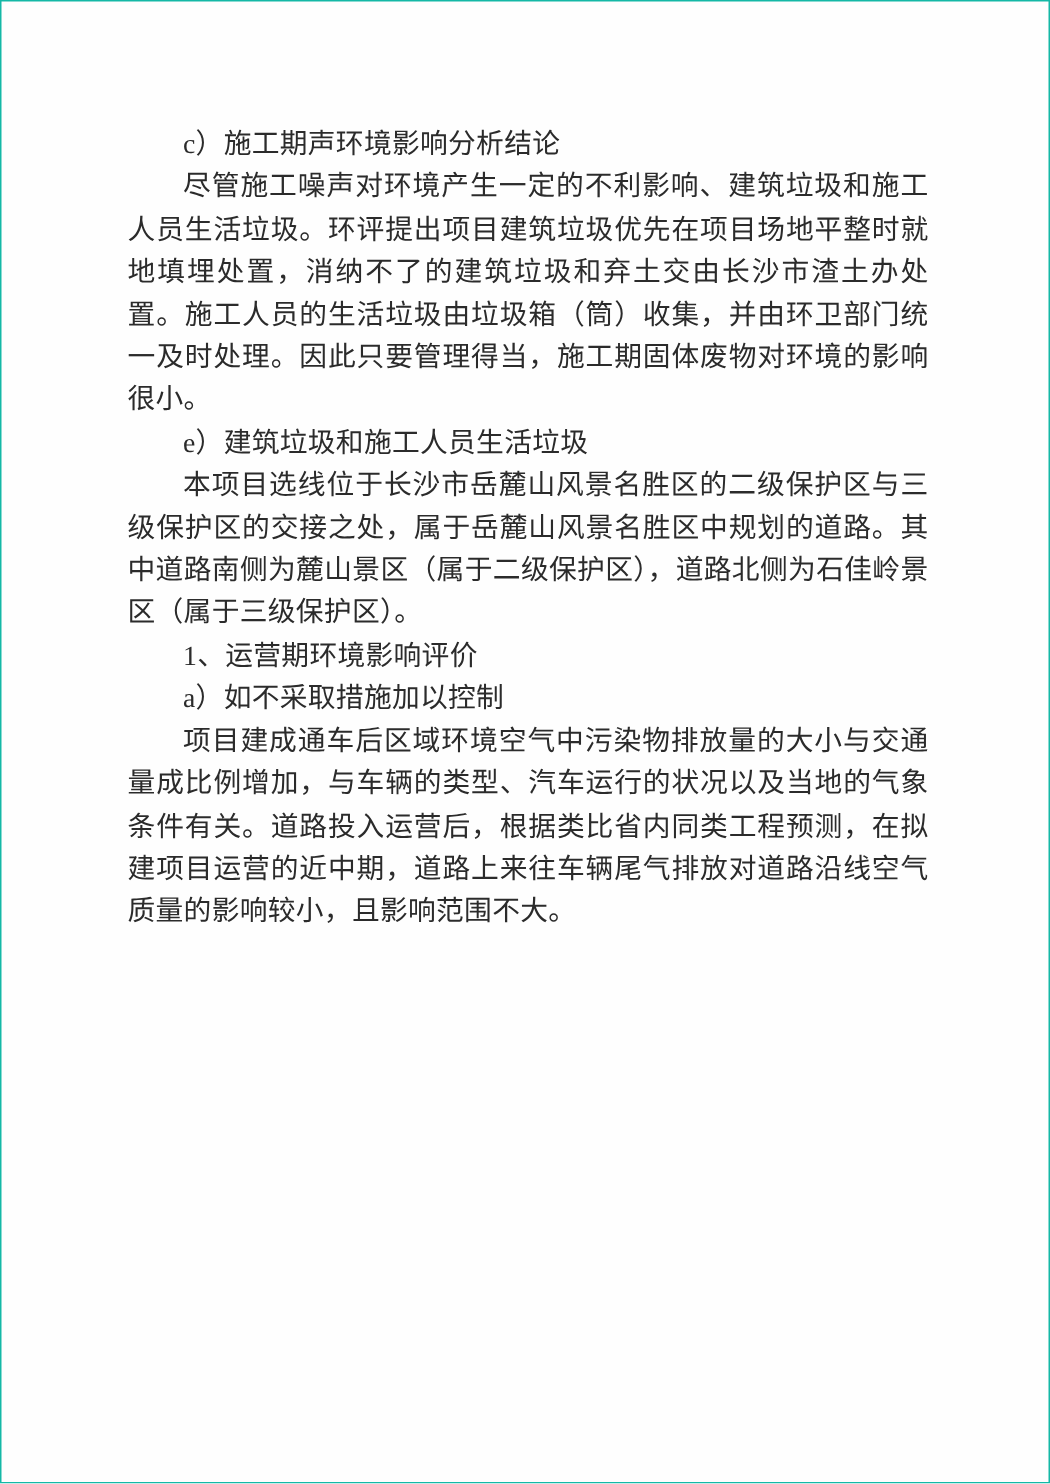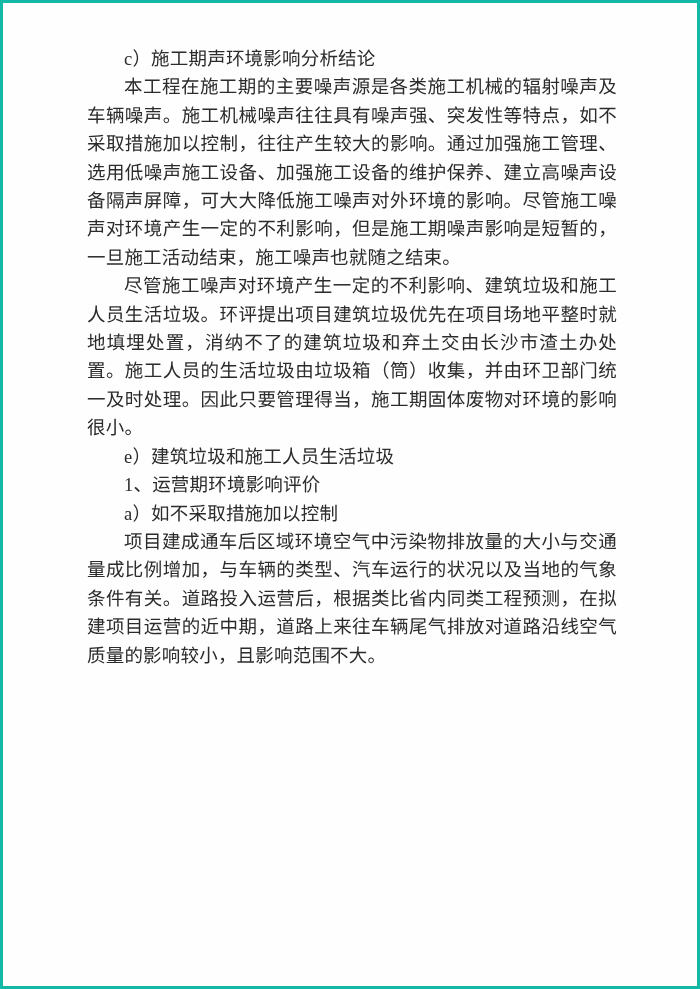--- a/index.html
+++ b/index.html
@@ -6,22 +6,22 @@
     margin: 0;
     padding: 0;
     background: #ffffff;
   }
   .page {
     position: relative;
     width: 700px;
     height: 989px;
     box-sizing: border-box;
     background: #fefefe;
-    border: 3px solid #14b8a6;
-    padding: 42px 80px 0 84px;
+    border: 1px solid #14b8a6;
+    padding: 82px 80px 0 84px;
     overflow: hidden;
     font-family: "Liberation Serif", "DejaVu Serif", serif;
     color: #2b2b2b;
   }
   .doc-body {
     width: 100%;
   }
   .para, .heading {
     margin: 0;
     font-size: 18.5px;
@@ -39,27 +39,27 @@
   }
 </style>
 </head>
 <body>
 
 <div class="page">
   <div class="doc-body">
 
     <p class="heading">c）施工期声环境影响分析结论</p>
 
-    <p class="para">本工程在施工期的主要噪声源是各类施工机械的辐射噪声及车辆噪声。施工机械噪声往往具有噪声强、突发性等特点，如不采取措施加以控制，往往产生较大的影响。通过加强施工管理、选用低噪声施工设备、加强施工设备的维护保养、建立高噪声设备隔声屏障，可大大降低施工噪声对外环境的影响。尽管施工噪声对环境产生一定的不利影响，但是施工期噪声影响是短暂的，一旦施工活动结束，施工噪声也就随之结束。</p>
 
 
     <p class="para">尽管施工噪声对环境产生一定的不利影响、建筑垃圾和施工人员生活垃圾。环评提出项目建筑垃圾优先在项目场地平整时就地填埋处置，消纳不了的建筑垃圾和弃土交由长沙市渣土办处置。施工人员的生活垃圾由垃圾箱（筒）收集，并由环卫部门统一及时处理。因此只要管理得当，施工期固体废物对环境的影响很小。</p>
 
     <p class="heading">e）建筑垃圾和施工人员生活垃圾</p>
 
+    <p class="para">本项目选线位于长沙市岳麓山风景名胜区的二级保护区与三级保护区的交接之处，属于岳麓山风景名胜区中规划的道路。其中道路南侧为麓山景区（属于二级保护区），道路北侧为石佳岭景区（属于三级保护区）。</p>
 
 
     <p class="heading">1、运营期环境影响评价</p>
 
     <p class="heading">a）如不采取措施加以控制</p>
 
     <p class="para">项目建成通车后区域环境空气中污染物排放量的大小与交通量成比例增加，与车辆的类型、汽车运行的状况以及当地的气象条件有关。道路投入运营后，根据类比省内同类工程预测，在拟建项目运营的近中期，道路上来往车辆尾气排放对道路沿线空气质量的影响较小，且影响范围不大。</p>
 
   </div>
 </div>

